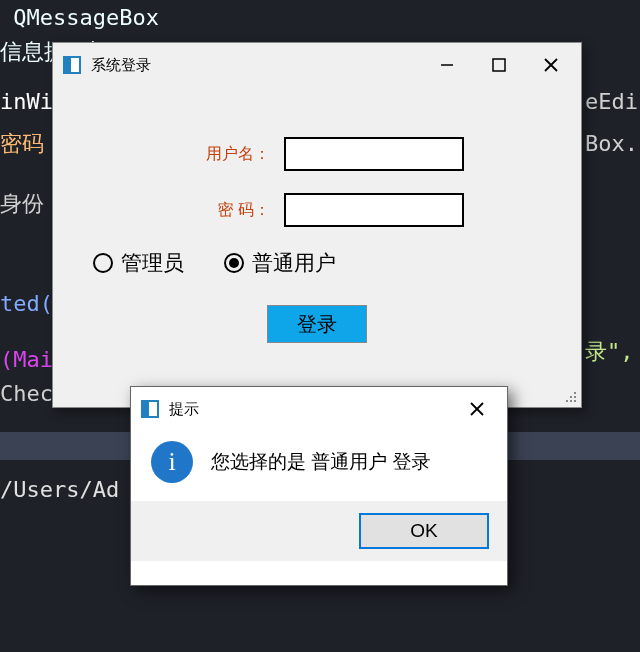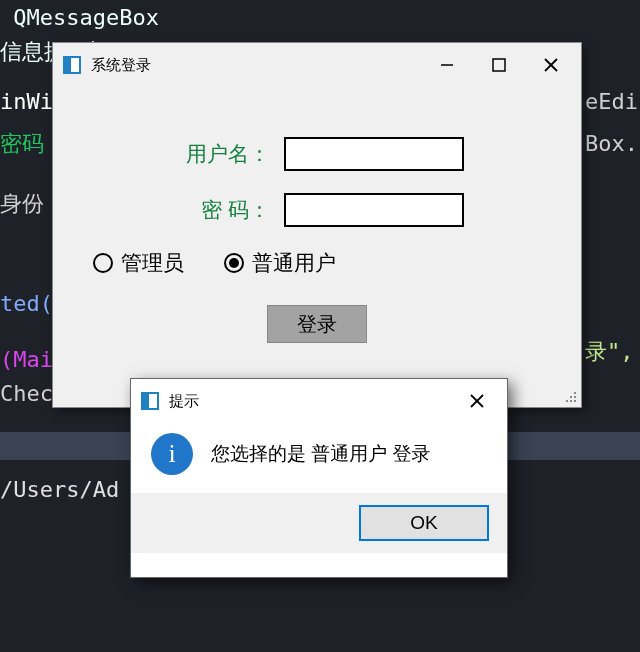--- a/index.html
+++ b/index.html
@@ -84,22 +84,22 @@
       padding: 50px 40px 20px 40px;
     }
     .form-row {
       display: flex;
       align-items: center;
       justify-content: center;
       margin-bottom: 22px;
     }
     .form-label {
       width: 100px;
-      font-size: 21px;
-      color: #15803d;
+      font-size: 16px;
+      color: #c2410c;
       text-align: right;
       margin-right: 14px;
     }
     .form-input {
       width: 180px;
       height: 34px;
       border: 2px solid #000;
       background: #fff;
       font-size: 18px;
       padding: 0 6px;
@@ -133,21 +133,21 @@
       border-radius: 50%;
     }
     .button-row {
       display: flex;
       justify-content: center;
       gap: 60px;
     }
     .dlg-button {
       width: 100px;
       height: 38px;
-      background: #a3a3a3;
+      background: #0ea5e9;
       border: 1.5px solid #888;
       font-size: 20px;
       cursor: pointer;
     }
     .resize-grip {
       position: absolute;
       right: 4px; bottom: 4px;
       width: 16px; height: 16px;
     }
     .resize-grip::after {
@@ -160,21 +160,21 @@
         radial-gradient(circle at 8px 8px, #888 1.2px, transparent 1.2px),
         radial-gradient(circle at 12px 8px, #888 1.2px, transparent 1.2px),
         radial-gradient(circle at 4px 12px, #888 1.2px, transparent 1.2px),
         radial-gradient(circle at 8px 12px, #888 1.2px, transparent 1.2px),
         radial-gradient(circle at 12px 12px, #888 1.2px, transparent 1.2px);
     }
 
     
     .msgbox {
       position: absolute;
-      top: 378px;
+      top: 386px;
       left: 130px;
       width: 378px;
       height: 200px;
       background: #fff;
       border: 1px solid #666;
       box-shadow: 5px 5px 14px rgba(0,0,0,0.55);
     }
     .msgbox-titlebar {
       height: 44px;
       display: flex;
@@ -222,21 +222,21 @@
     .close-x svg line { stroke: #000; stroke-width: 1.8; }
   </style>
 </head>
 <body>
 
 <div class="code-bg">
   <div class="code-line" style="top:-6px;"><span class="kw-white"> QMessageBox</span></div>
   <div class="code-line" style="top:28px;"><span class="kw-white">信息提示框</span></div>
   <div class="code-line" style="top:78px; color:#ffffff;">inWi</div>
   <div class="code-line" style="top:78px; left:585px; color:#d0d0d0;">eEdi</div>
-  <div class="code-line" style="top:120px; color:#22c55e;">密码</div>
+  <div class="code-line" style="top:120px; color:#fdba74;">密码</div>
   <div class="code-line" style="top:120px; left:585px; color:#d0d0d0;">Box.</div>
   <div class="code-line" style="top:180px; color:#d0d0d0;">身份</div>
   <div class="code-line" style="top:280px; color:#82aaff;">ted()</div>
   <div class="code-line" style="top:336px; color:#d946ef;">(Mai</div>
   <div class="code-line" style="top:328px; left:585px; color:#c3e88d;">录",</div>
   <div class="code-line" style="top:370px; color:#d0d0d0;">Chec</div>
 </div>
 
 <div class="hr-divider"></div>
 <div class="bottom-path">/Users/Ad                                文档 (4).</div>

